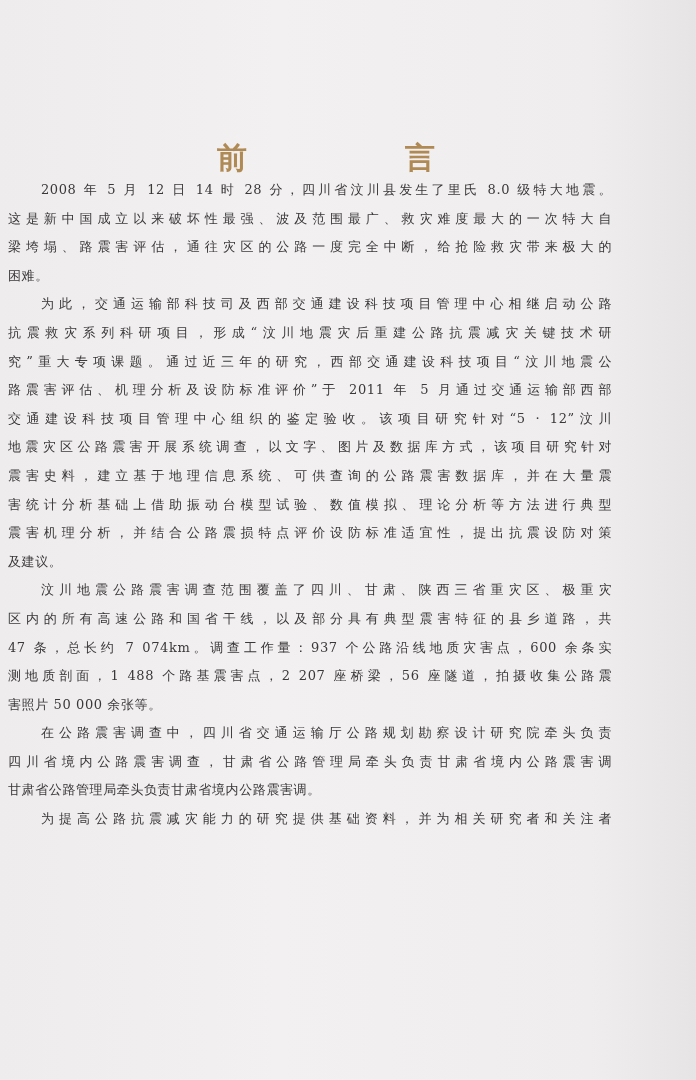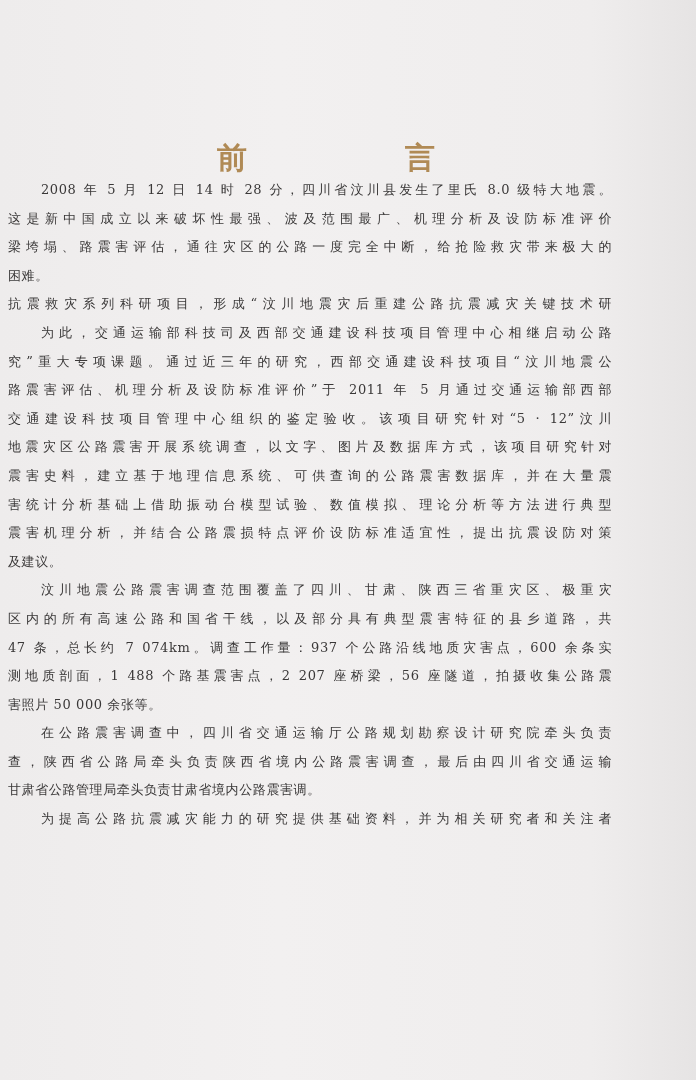--- a/index.html
+++ b/index.html
@@ -39,50 +39,50 @@
 </head>
 <body>
 
 <div class="page">
   <div class="title">前　言</div>
 
   <div class="body-text">
 
     <div>
       <div class="line indent">2008 年 5 月 12 日 14 时 28 分，四川省汶川县发生了里氏 8.0 级特大地震。</div>
-      <div class="line">这是新中国成立以来破坏性最强、波及范围最广、机理分析及设防标准评价</div>
+      <div class="line">这是新中国成立以来破坏性最强、波及范围最广、救灾难度最大的一次特大自</div>
       <div class="line">梁垮塌、路震害评估，通往灾区的公路一度完全中断，给抢险救灾带来极大的</div>
       <div class="line last">困难。</div>
     </div>
 
 
     <div>
+      <div class="line indent">为此，交通运输部科技司及西部交通建设科技项目管理中心相继启动公路</div>
       <div class="line">抗震救灾系列科研项目，形成“汶川地震灾后重建公路抗震减灾关键技术研</div>
-      <div class="line indent">为此，交通运输部科技司及西部交通建设科技项目管理中心相继启动公路</div>
       <div class="line">究”重大专项课题。通过近三年的研究，西部交通建设科技项目“汶川地震公</div>
       <div class="line">路震害评估、机理分析及设防标准评价”于 2011 年 5 月通过交通运输部西部</div>
       <div class="line">交通建设科技项目管理中心组织的鉴定验收。该项目研究针对“5 · 12”汶川</div>
       <div class="line">地震灾区公路震害开展系统调查，以文字、图片及数据库方式，该项目研究针对</div>
       <div class="line">震害史料，建立基于地理信息系统、可供查询的公路震害数据库，并在大量震</div>
       <div class="line">害统计分析基础上借助振动台模型试验、数值模拟、理论分析等方法进行典型</div>
       <div class="line">震害机理分析，并结合公路震损特点评价设防标准适宜性，提出抗震设防对策</div>
       <div class="line last">及建议。</div>
     </div>
 
     <div>
       <div class="line indent">汶川地震公路震害调查范围覆盖了四川、甘肃、陕西三省重灾区、极重灾</div>
       <div class="line">区内的所有高速公路和国省干线，以及部分具有典型震害特征的县乡道路，共</div>
       <div class="line">47 条，总长约 7 074km。调查工作量：937 个公路沿线地质灾害点，600 余条实</div>
       <div class="line">测地质剖面，1 488 个路基震害点，2 207 座桥梁，56 座隧道，拍摄收集公路震</div>
       <div class="line last">害照片 50 000 余张等。</div>
     </div>
 
     <div>
       <div class="line indent">在公路震害调查中，四川省交通运输厅公路规划勘察设计研究院牵头负责</div>
-      <div class="line">查，陕西省公路局牵头负责陕西省境内公路震害调查，最后由四川省交通运输</div>
+      <div class="line">四川省境内公路震害调查，甘肃省公路管理局牵头负责甘肃省境内公路震害调</div>
       <div class="line last">甘肃省公路管理局牵头负责甘肃省境内公路震害调。</div>
     </div>
 
     <div>
       <div class="line indent">为提高公路抗震减灾能力的研究提供基础资料，并为相关研究者和关注者</div>
     </div>
   </div>
 </div>
 
 </body></html>

